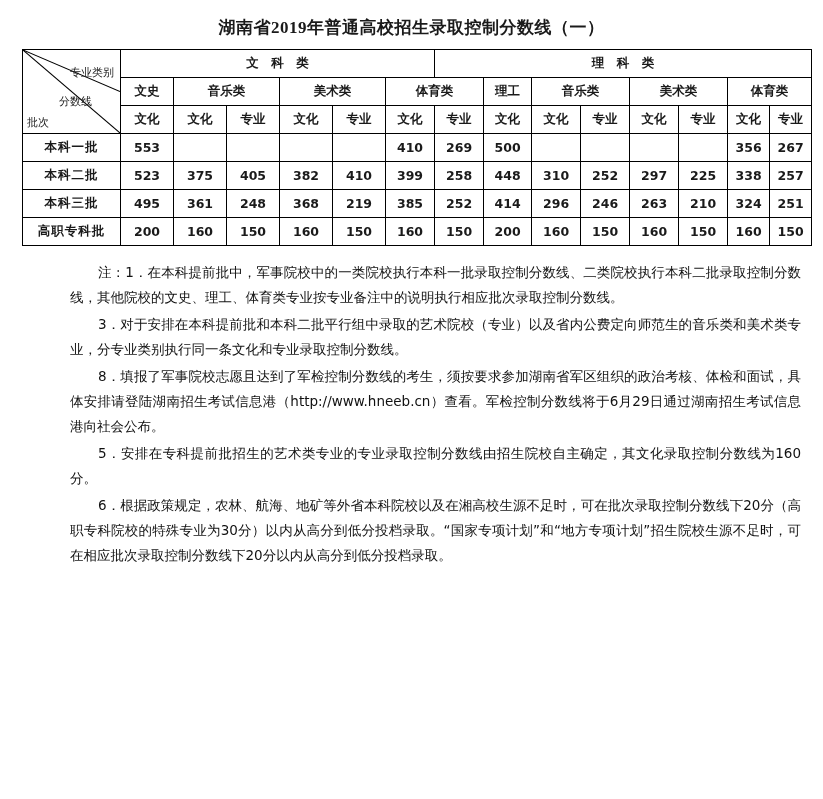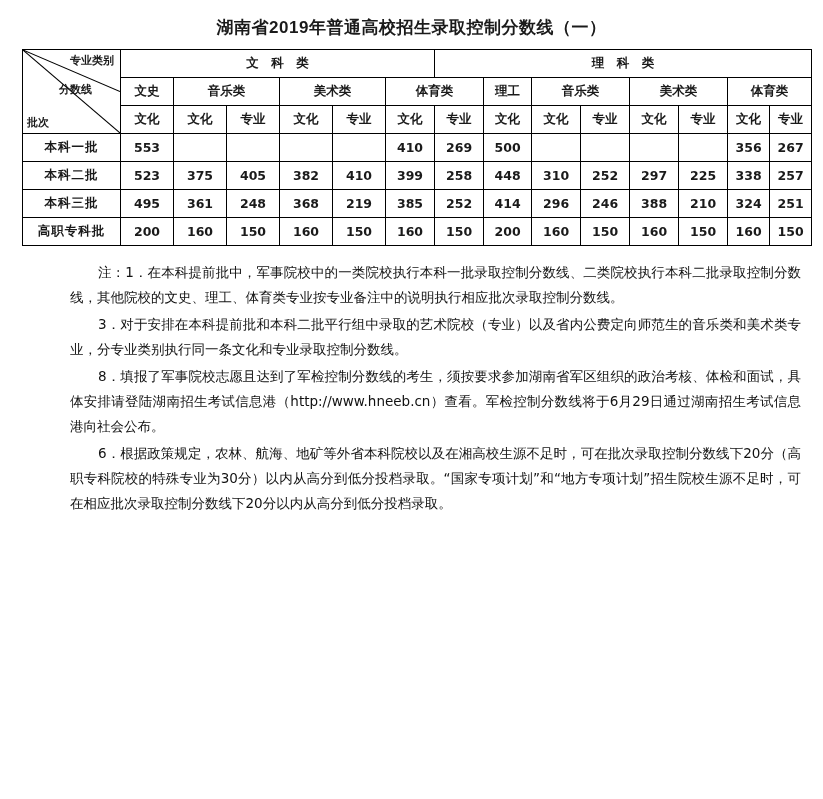--- a/index.html
+++ b/index.html
@@ -20,21 +20,21 @@
     box-sizing: border-box;
     padding: 10px 22px 0 22px;
     position: relative;
   }
   .doc-title {
     text-align: center;
     font-size: 17px;
     font-weight: bold;
     letter-spacing: 0.5px;
     margin: 6px 0 10px 0;
-    font-family: Liberation Sans, sans-serif;
+    font-family: Liberation Serif, serif;
   }
   table.score-table {
     border-collapse: collapse;
     width: 779px;
     table-layout: fixed;
     font-size: 12.5px;
   }
   table.score-table td, table.score-table th {
     border: 1px solid #000;
     text-align: center;
@@ -58,22 +58,23 @@
   }
   .corner-svg {
     position: absolute;
     left: 0; top: 0;
     width: 100%;
     height: 100%;
   }
   .corner-lbl {
     position: absolute;
     font-size: 11px;
-    font-weight: bold;
+    font-weight: normal;
     white-space: nowrap;
+    margin-top: 12px;
   }
   .lbl-major { right: 6px; top: 3px; }
   .lbl-score { left: 36px; top: 32px; }
   .lbl-batch { left: 4px; bottom: 3px; }
   .row-label {
     font-size: 12.5px;
     font-weight: bold;
     letter-spacing: 1px;
   }
   .notes {
@@ -202,21 +203,21 @@
         <td>495</td>
         <td>361</td>
         <td>248</td>
         <td>368</td>
         <td>219</td>
         <td>385</td>
         <td>252</td>
         <td>414</td>
         <td>296</td>
         <td>246</td>
-        <td>388</td>
+        <td>263</td>
         <td>210</td>
         <td>324</td>
         <td>251</td>
       </tr>
       <tr>
         <td class="row-label">高职专科批</td>
         <td>200</td>
         <td>160</td>
         <td>150</td>
         <td>160</td>
@@ -231,16 +232,17 @@
         <td>160</td>
         <td>150</td>
       </tr>
     </tbody>
   </table>
 
   <div class="notes">
     <p class="note-p first-line-indent">注：1．在本科提前批中，军事院校中的一类院校执行本科一批录取控制分数线、二类院校执行本科二批录取控制分数线，其他院校的文史、理工、体育类专业按专业备注中的说明执行相应批次录取控制分数线。</p>
     <p class="note-p first-line-indent">3．对于安排在本科提前批和本科二批平行组中录取的艺术院校（专业）以及省内公费定向师范生的音乐类和美术类专业，分专业类别执行同一条文化和专业录取控制分数线。</p>
     <p class="note-p first-line-indent">8．填报了军事院校志愿且达到了军检控制分数线的考生，须按要求参加湖南省军区组织的政治考核、体检和面试，具体安排请登陆湖南招生考试信息港（http://www.hneeb.cn）查看。军检控制分数线将于6月29日通过湖南招生考试信息港向社会公布。</p>
+    <p class="note-p first-line-indent">5．安排在专科提前批招生的艺术类专业的专业录取控制分数线由招生院校自主确定，其文化录取控制分数线为160分。</p>
     <p class="note-p first-line-indent">6．根据政策规定，农林、航海、地矿等外省本科院校以及在湘高校生源不足时，可在批次录取控制分数线下20分（高职专科院校的特殊专业为30分）以内从高分到低分投档录取。“国家专项计划”和“地方专项计划”招生院校生源不足时，可在相应批次录取控制分数线下20分以内从高分到低分投档录取。</p>
   </div>
 
 </div>
 
 </body></html>

